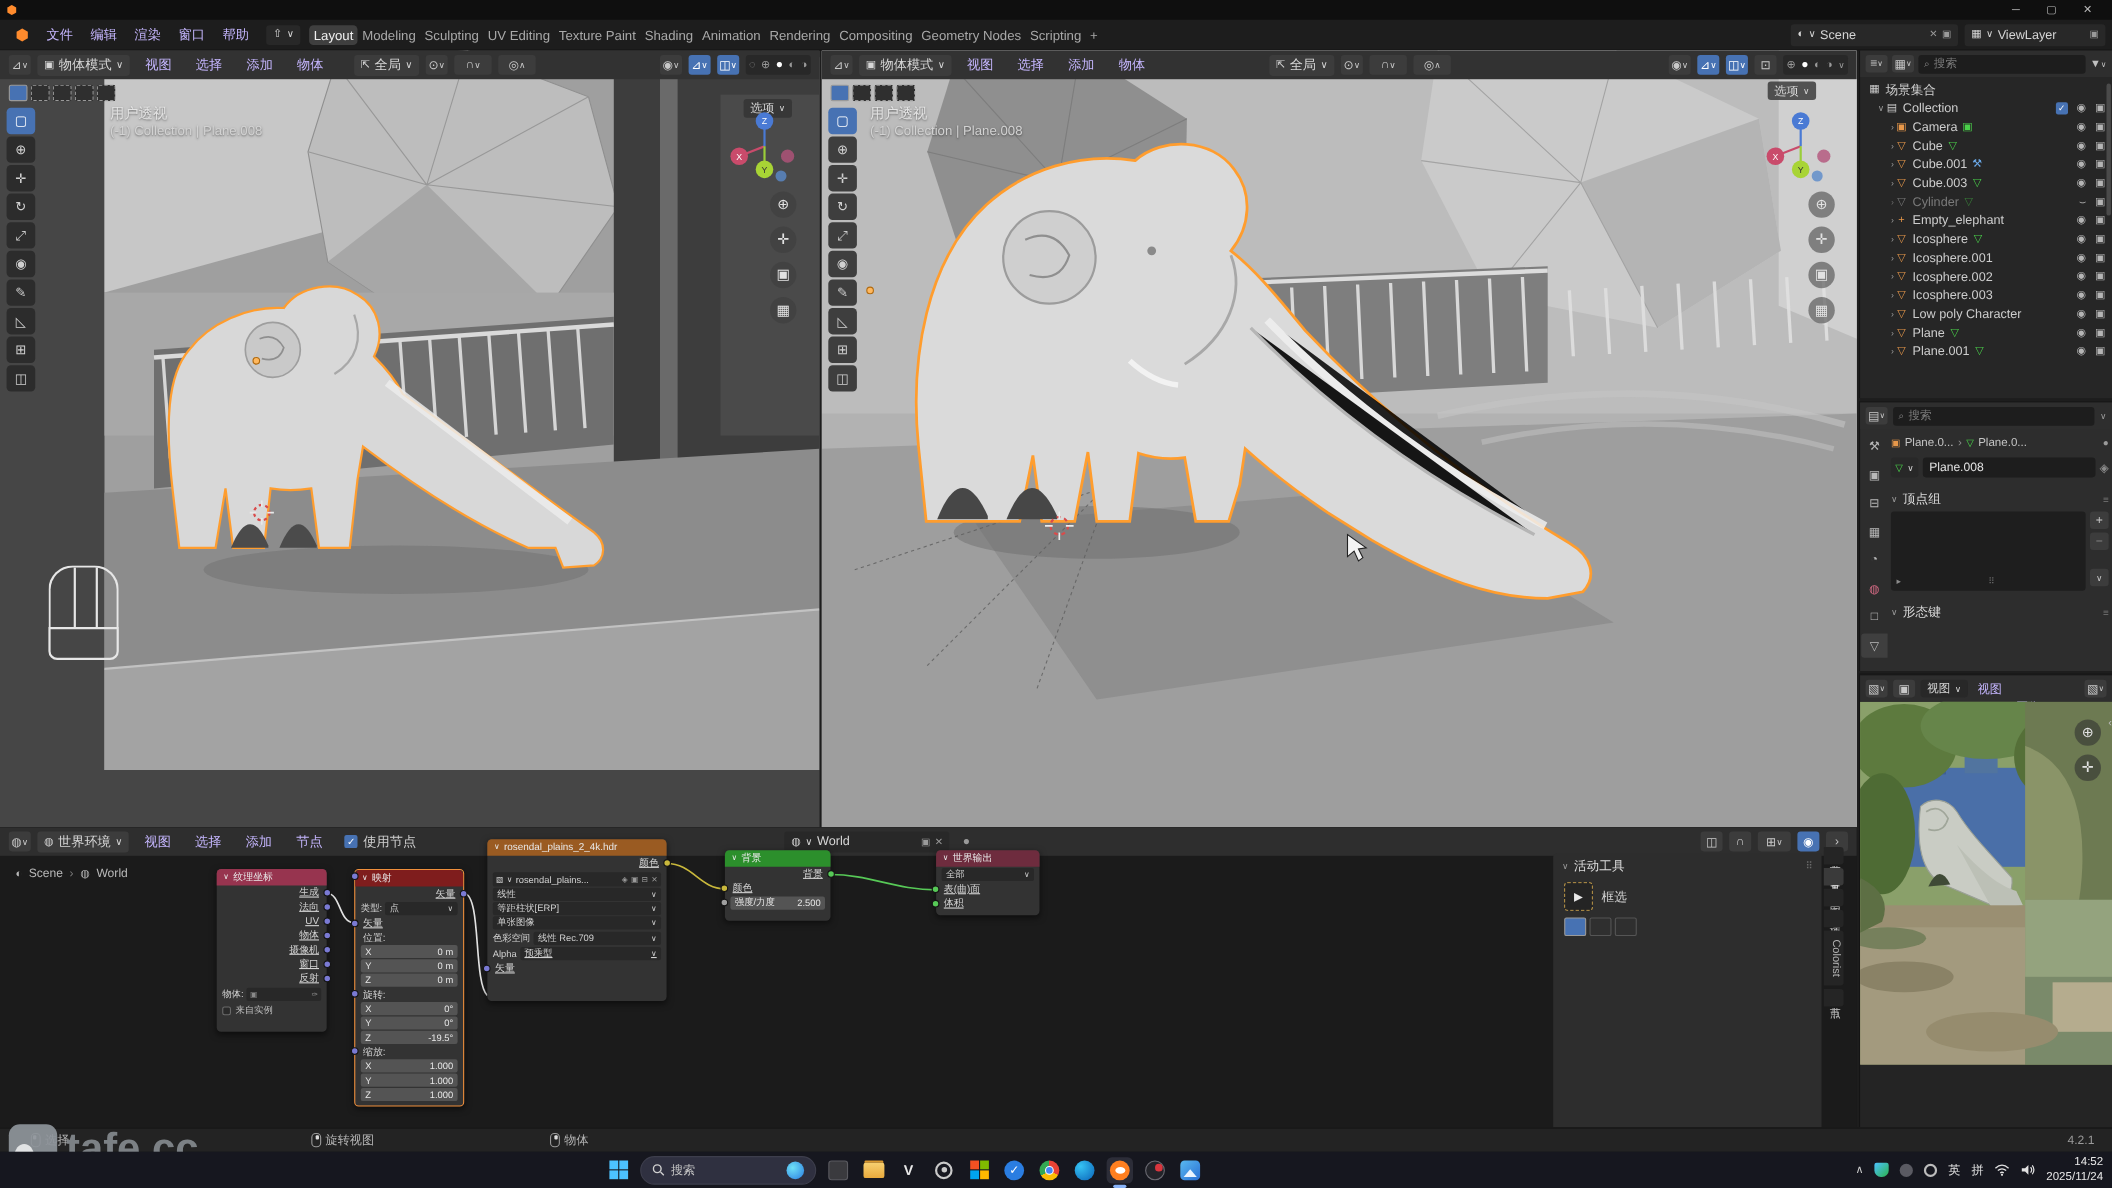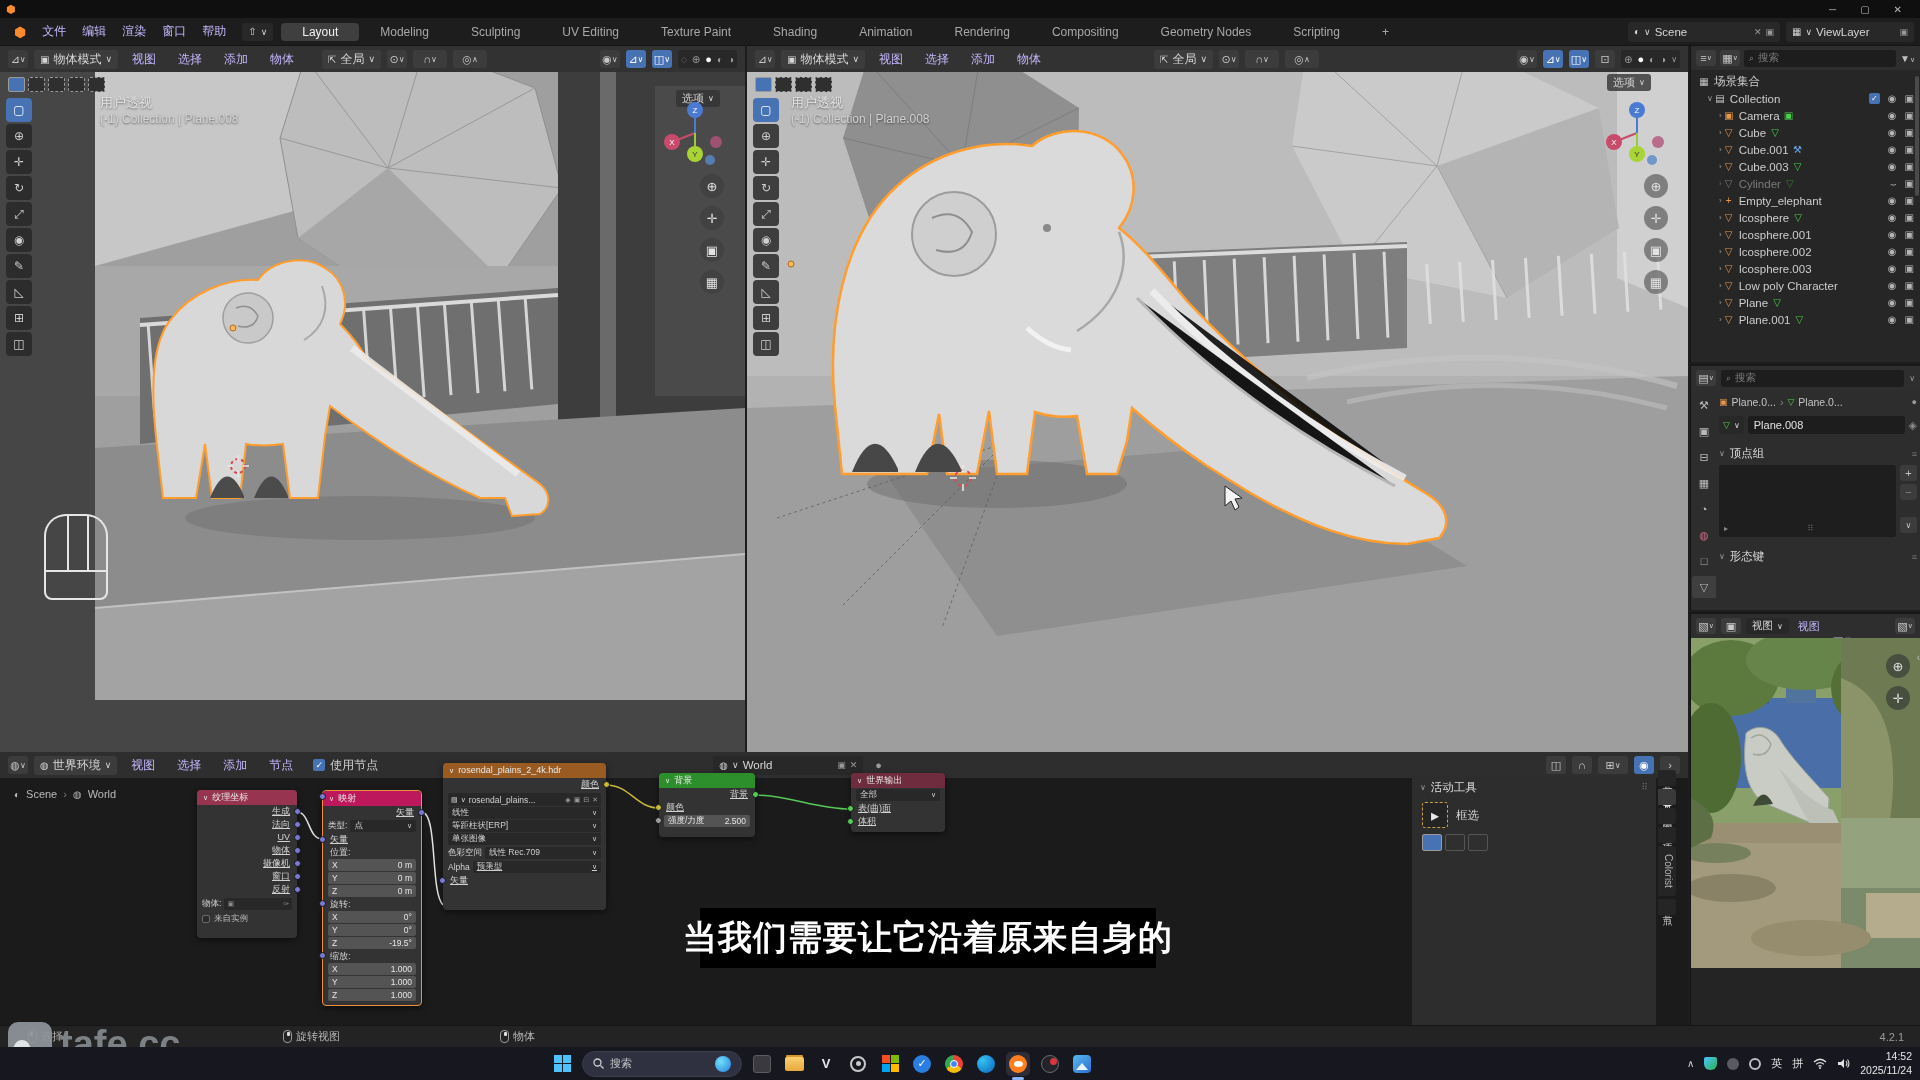--- a/index.html
+++ b/index.html
@@ -4,21 +4,21 @@
 <style>
   * { margin:0; padding:0; box-sizing:border-box; }
   html,body { background:#000; }
   body { font-family:"Liberation Sans","DejaVu Sans",sans-serif; color:#cfcfcf; }
   #root { position:relative; width:1920px; height:1080px; overflow:hidden; background:#1d1d1d; }
   .abs { position:absolute; }
   .row { display:flex; align-items:center; }
   .pill { background:#3c3c3c; border-radius:3px; padding:0 6px; height:20px; display:flex; align-items:center; gap:4px; font-size:12px; color:#d6d6d6; }
   .pill.dk { background:#282828; }
   .menu-item { padding:0 8px; font-size:12px; color:#c4b5fd; }
-  .ws-tab { padding:2px 21px; font-size:12px; color:#a8a8a8; border-radius:4px; }
+  .ws-tab { padding:2px 4px; font-size:12px; color:#a8a8a8; border-radius:4px; }
   .ws-tab.active { background:#3f3f3f; color:#f0f0f0; }
   .icnbtn { width:20px; height:18px; display:flex; align-items:center; justify-content:center; background:#3c3c3c; border-radius:3px; font-size:11px; color:#c8c8c8; }
   .hdr { background:#323232; display:flex; align-items:center; gap:6px; padding:0 8px; }
   .vh-overlay-title { font-size:13px; color:#e4e4e4; text-shadow:0 1px 2px rgba(0,0,0,.5); }
   .vh-overlay-sub { font-size:12px; color:#d2d2d2; text-shadow:0 1px 2px rgba(0,0,0,.5); }
   .toolcol { display:flex; flex-direction:column; gap:2px; }
   .tool { width:26px; height:24px; border-radius:4px; background:rgba(40,40,40,.85); display:flex; align-items:center; justify-content:center; font-size:12px; color:#cfcfcf; }
   .tool.active { background:#4772b3; color:#fff; }
   .navic { width:24px; height:24px; border-radius:50%; background:rgba(60,60,60,.55); color:#e2e2e2; display:flex; align-items:center; justify-content:center; font-size:13px; }
   .selmode { width:17px; height:15px; border-radius:2px; background:#2f2f2f; border:1px dashed #9a9a9a; }
@@ -697,21 +697,21 @@
             <span style="font-size:7px;color:#8a8a8a;">✑</span>
         </span>
       </div>
       <div class="row" style="padding:3px 5px 0;gap:4px;">
         <span style="width:8px;height:8px;border:1px solid #6a6a6a;border-radius:2px;background:#2a2a2a;"></span>
         <span style="font-size:8.5px;color:#bdbdbd;">来自实例</span>
       </div>
     </div>
 
     <div class="node" style="left:322px;top:38px;width:100px;height:216px;border:1px solid #ef8f3c;">
-      <div class="ntitle" style="background:#be185d;">
+      <div class="ntitle" style="background:#7f1d1d;">
           <span style="font-size:7px;">∨</span>
           <span>映射</span>
         </div>
       <div class="nrow r"><span>矢量</span><span class="sock rr s-vec"></span></div>
       <div class="row" style="padding:1px 5px;gap:3px;">
         <span style="font-size:8.5px;">类型:</span>
         <span class="nsel" style="flex:1;margin:0;">
             <span>点</span>
             <span style="font-size:7px;">∨</span>
           </span>
@@ -852,23 +852,20 @@
     <div class="abs toolcol" style="left:1658px;top:18px;gap:3px;">
       <span class="vtab">节点</span>
       <span class="vtab active">工具</span>
       <span class="vtab">视图</span>
       <span class="vtab">选项</span>
       <span class="vtab">Colorist</span>
       <span class="vtab">节点</span>
     </div>
   </div>
 
-  <div class="abs" style="left:700px;top:908px;width:456px;height:60px;background:#000;display:flex;align-items:center;justify-content:center;">
-    <span style="font-size:34px;font-weight:700;color:#fff;letter-spacing:1px;white-space:nowrap;">当我们需要让它沿着原来自身的</span>
-  </div>
 
   <div class="abs row" style="left:0;top:1025px;width:1920px;height:22px;background:#232323;border-top:1px solid #151515;font-size:11px;color:#b5b5b5;">
     <span class="row" style="margin-left:28px;">
         <span class="mouse-ic">
           <i style="left:1px;"></i>
         </span>
         <span>选择</span>
       </span>
     <span class="row" style="margin-left:220px;">
         <span class="mouse-ic">

